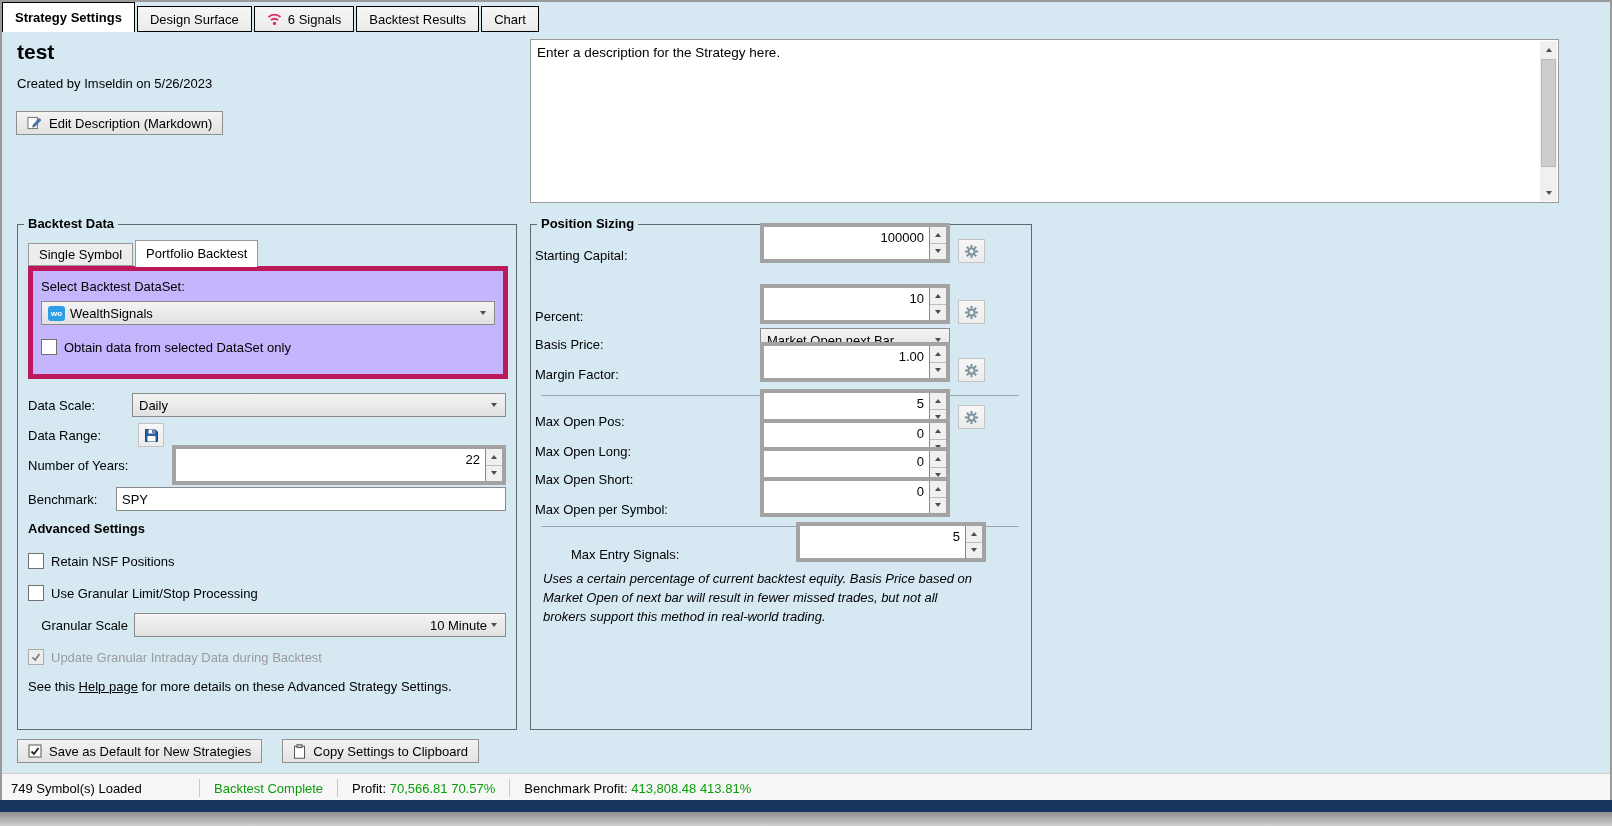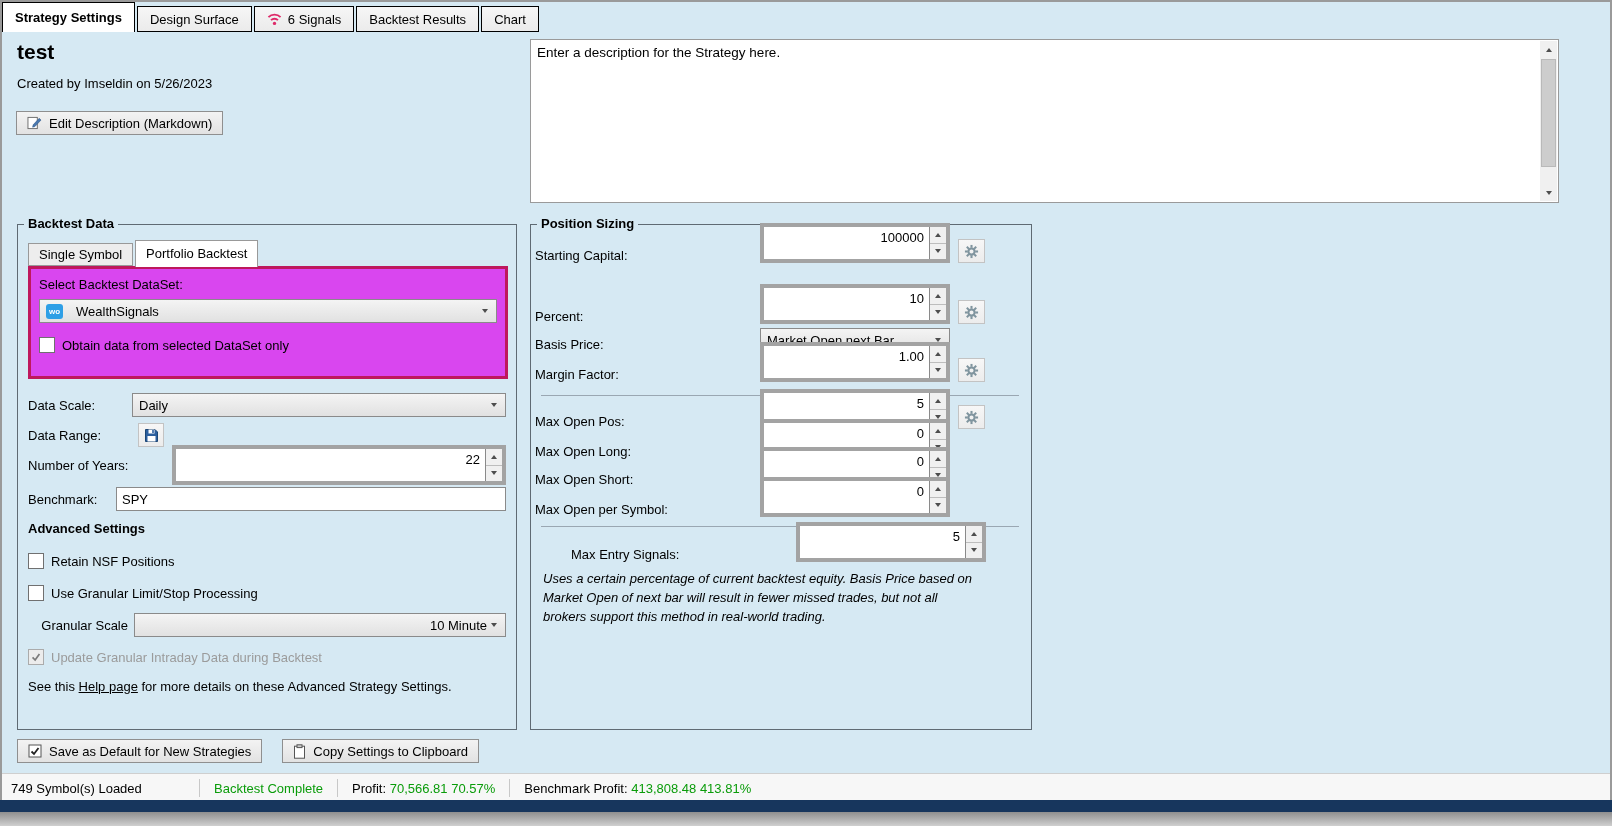--- a/index.html
+++ b/index.html
@@ -41,22 +41,22 @@
   .groupbox { position:absolute; border:1px solid #5f6a73; }
   .gb-backtest { left:15px; top:222px; width:500px; height:506px; }
   .gb-possize { left:528px; top:222px; width:502px; height:506px; }
   .gb-title { position:absolute; top:-9px; left:6px; background:#d6e9f3; padding:0 4px; font-weight:bold; }
 
   
   .inner-tabs { position:absolute; top:15px; left:10px; display:flex; align-items:flex-end; z-index:2; }
   .itab { height:23px; line-height:22px; padding:0 10px; background:#ededed; border:1px solid #999;
           margin-right:2px; cursor:default; }
   .itab.active { height:27px; line-height:26px; background:#fff; border-bottom:none; margin-bottom:-1px; }
-  .tab-panel { position:absolute; top:41px; left:10px; right:8px; height:113px; background:#d946ef;
-          border:3px solid #be185d; z-index:1; }
+  .tab-panel { position:absolute; top:41px; left:10px; right:8px; height:113px; background:#c4b5fd;
+          border:5px solid #be185d; z-index:1; }
   .panel-label { position:absolute; left:8px; top:8px; }
 
   
   .bt-row { position:absolute; left:10px; right:10px; height:24px; display:flex; align-items:center; }
   .flabel { margin-right:6px; white-space:nowrap; }
   .grow { flex:1; }
 
   
   .combo { display:flex; align-items:center; height:24px; background:linear-gradient(#f4f4f4,#e1e1e1);
            border:1px solid #8a8a8a; padding:0 4px 0 6px; cursor:default; }
@@ -179,21 +179,21 @@
       <div class="itab">
         <span>Single Symbol</span>
       </div>
       <div class="itab active">
         <span>Portfolio Backtest</span>
       </div>
     </div>
 
     <div class="tab-panel">
       <div class="panel-label">Select Backtest DataSet:</div>
-      <div class="combo" style="position:absolute; left:8px; right:8px; top:30px;gap:8px;">
+      <div class="combo" style="position:absolute; left:8px; right:8px; top:30px;">
         <span class="wo-badge">wo</span>
         <span class="combo-text">WealthSignals</span>
         <span class="combo-arrow">
               <i class="tri-down"></i>
             </span>
       </div>
       <div class="check-row" style="top:66px; left:8px;">
         <span class="checkbox"></span>
         <span>Obtain data from selected DataSet only</span>
       </div>

